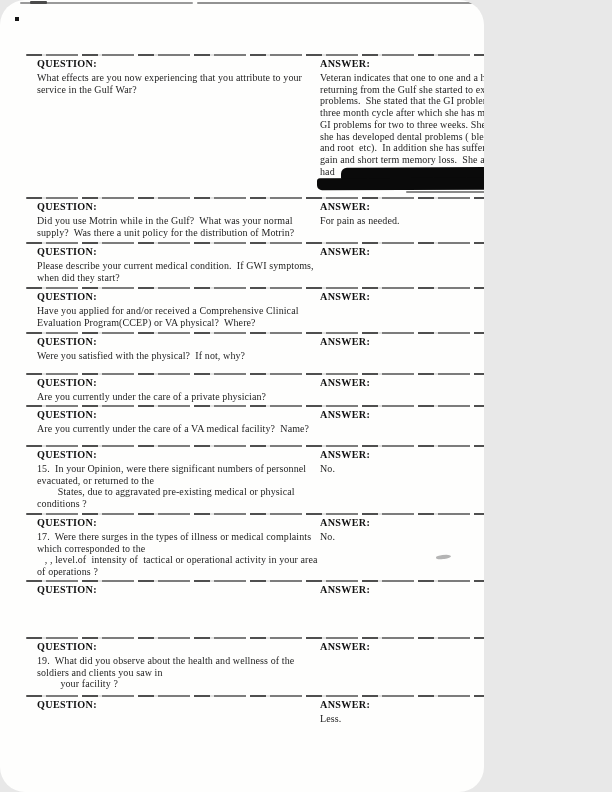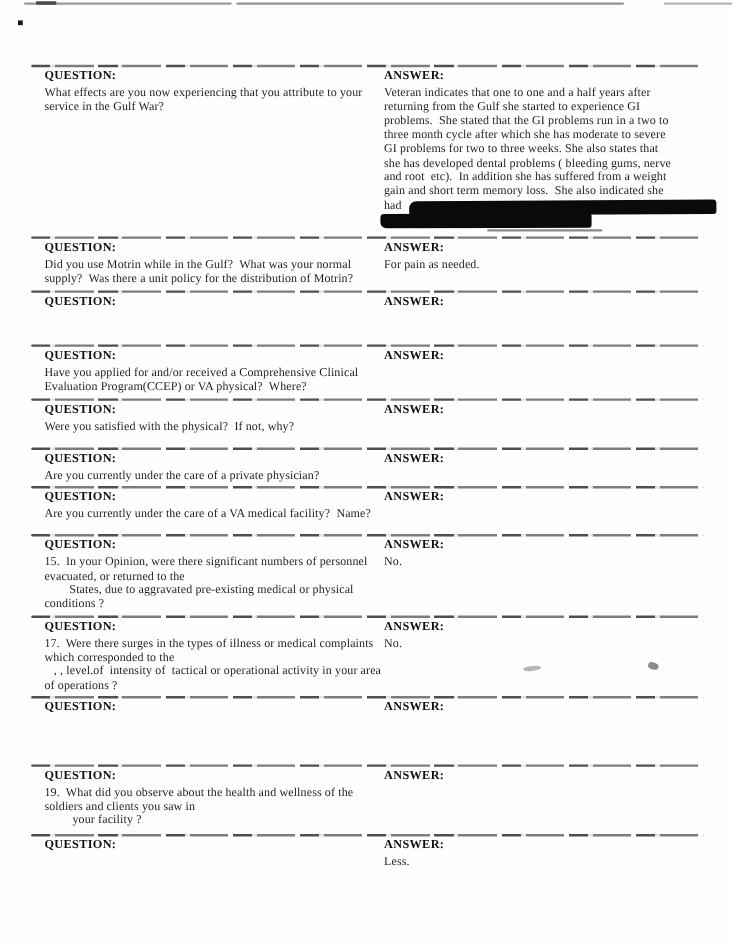--- a/index.html
+++ b/index.html
@@ -1,22 +1,23 @@
 <!DOCTYPE html>
 <html><head>
 <meta charset="utf-8">
 <style>
   html,body{margin:0;padding:0;background:#e8e8e8;}
   .page{
     position:relative;
-    width:612px;height:792px;
+    width:484px;height:792px;
     background:#fefefd;
     overflow:hidden;
     font-family:"Liberation Serif","DejaVu Serif",serif;
     color:#1c1c1c;
+    border-radius:25px;
   }
   .row{position:absolute;left:0;width:612px;}
   .sep{
     position:absolute;top:0;left:26px;right:26px;height:2px;
     background:repeating-linear-gradient(to right,
       rgba(35,35,35,.80) 0 16px,
       rgba(35,35,35,.12) 16px 20px,
       rgba(55,55,55,.65) 20px 52px,
       rgba(35,35,35,0) 52px 56px);
     border-radius:1px;
@@ -98,20 +99,22 @@
     <div class="acol">
       <div class="hdr">ANSWER:</div>
       <div class="body">For pain as needed.</div>
     </div>
   </div>
 
   <div class="row" style="top:242px">
     <div class="sep"></div>
     <div class="qcol">
       <div class="hdr">QUESTION:</div>
+      <div class="body">Please describe your current medical condition.  If GWI symptoms,
+when did they start?</div>
     </div>
     <div class="acol">
       <div class="hdr">ANSWER:</div>
     </div>
   </div>
 
   <div class="row" style="top:287px">
     <div class="sep"></div>
     <div class="qcol">
       <div class="hdr">QUESTION:</div>

